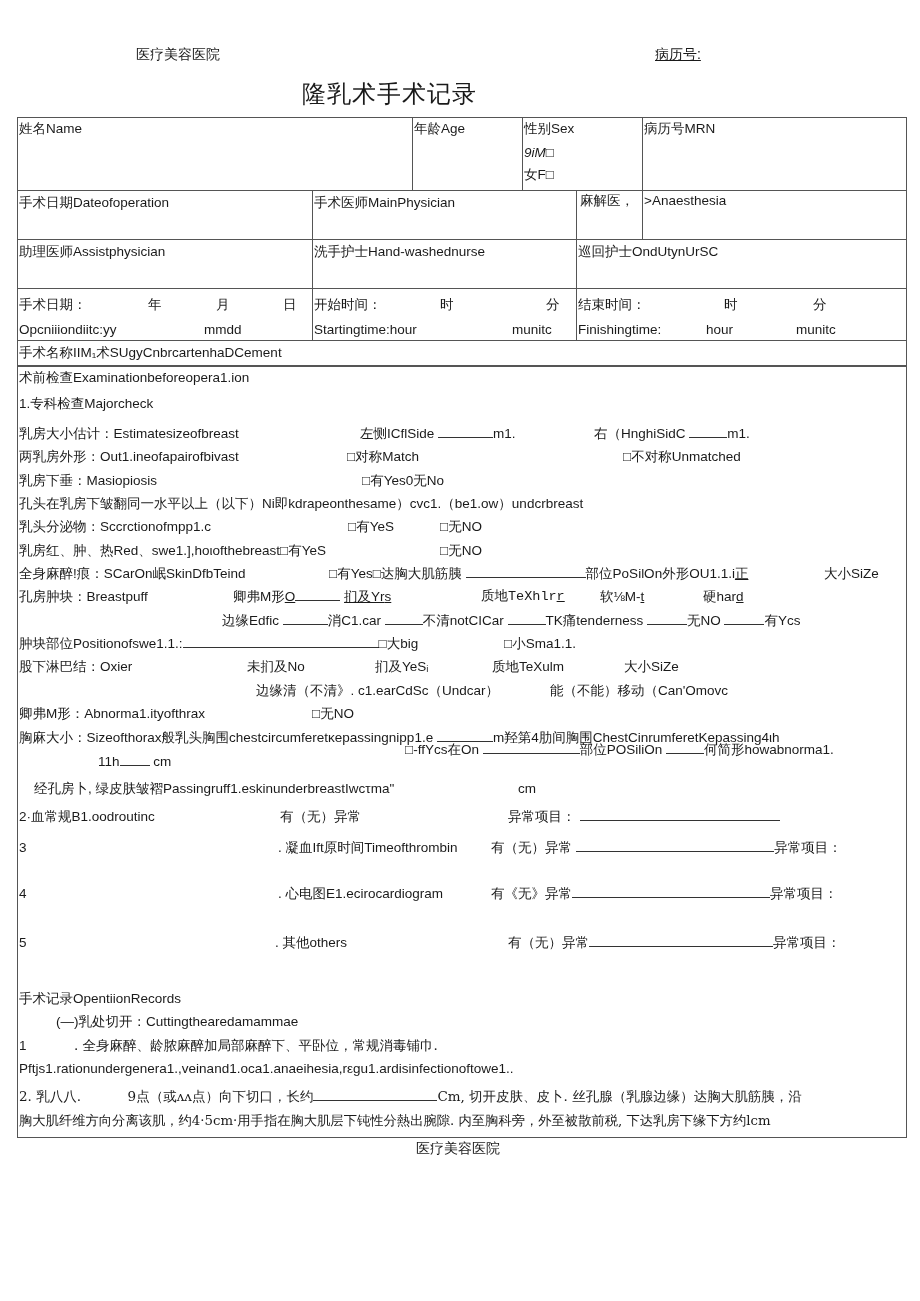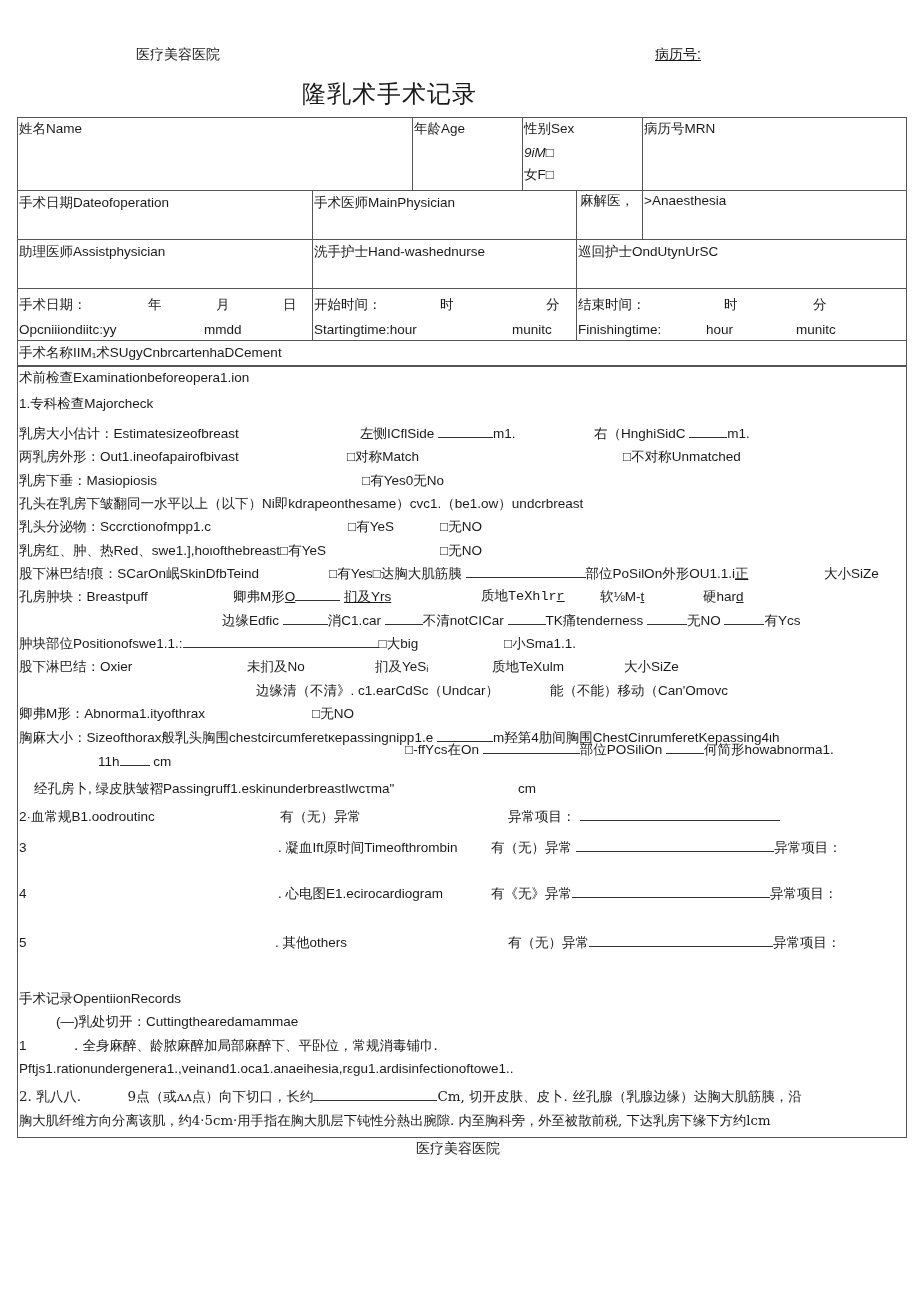--- a/index.html
+++ b/index.html
@@ -106,21 +106,21 @@
 
 <div class="abs" style="left:19px;top:497px;">孔头在乳房下皱翻同一水平以上（以下）Ni即kdrapeonthesame）cvc1.（be1.ow）undcrbreast</div>
 
 <div class="abs" style="left:19px;top:520px;">乳头分泌物：Sccrctionofmpp1.c</div>
 <div class="abs" style="left:348px;top:520px;">□有YeS</div>
 <div class="abs" style="left:440px;top:520px;">□无NO</div>
 
 <div class="abs" style="left:19px;top:544px;">乳房红、肿、热Red、swe1.],hoιofthebreast□有YeS</div>
 <div class="abs" style="left:440px;top:544px;">□无NO</div>
 
-<div class="abs" style="left:19px;top:567px;">股下淋巴结!痕：SCarOn岷SkinDfbTeind</div>
+<div class="abs" style="left:19px;top:567px;">全身麻醉!痕：SCarOn岷SkinDfbTeind</div>
 <div class="abs" style="left:329px;top:567px;">
   <span>□有Yes□达胸大肌筋胰</span>
   <span class="blank" style="width:120px;"></span><span>部位PoSilOn外形OU1.1.i</span><span class="u">正</span>
 </div>
 <div class="abs" style="left:824px;top:567px;">大小SiZe</div>
 
 <div class="abs" style="left:19px;top:590px;">孔房肿块：Breastpuff</div>
 <div class="abs" style="left:233px;top:590px;">
   <span>卿弗M形</span><span class="u">O</span><span class="blank" style="width:45px;"></span>
   <span class="u"><span>扪及Yr</span><span>s</span></span>

